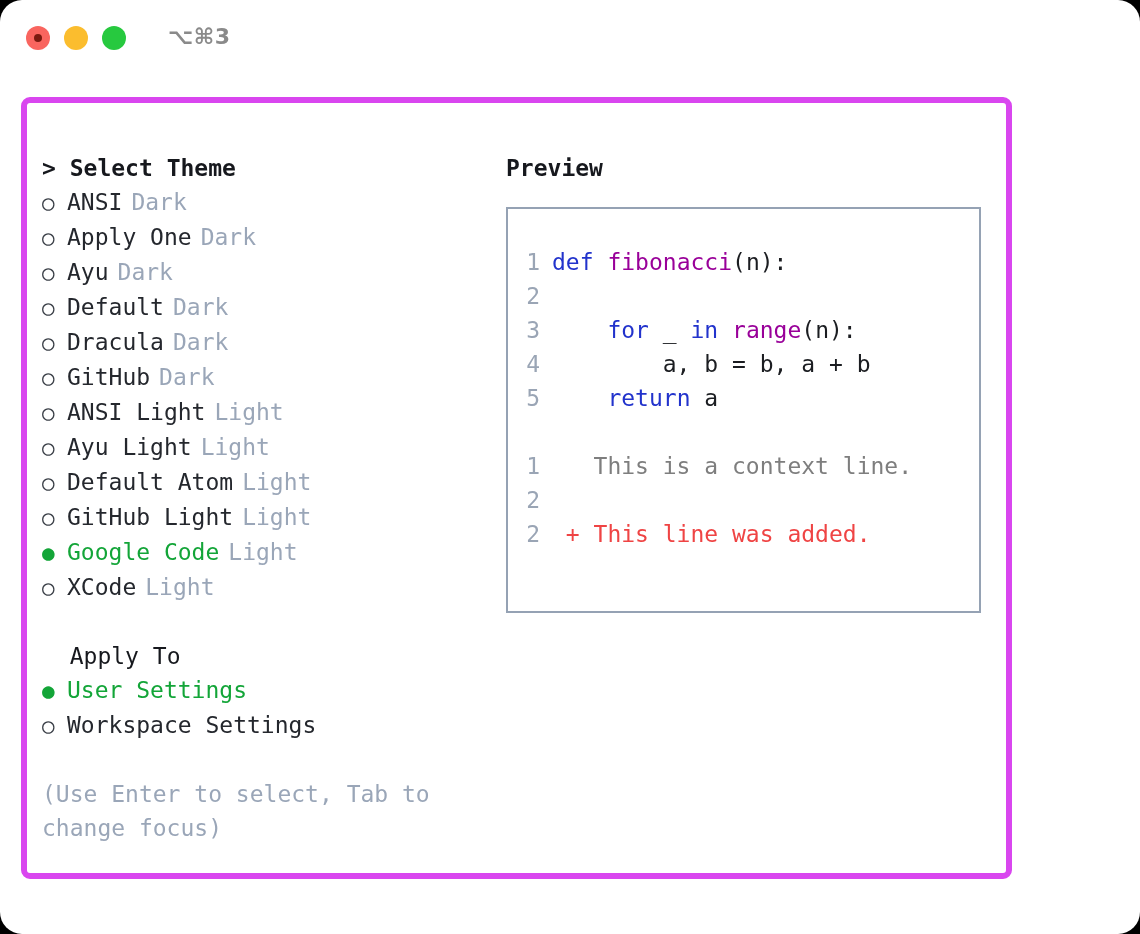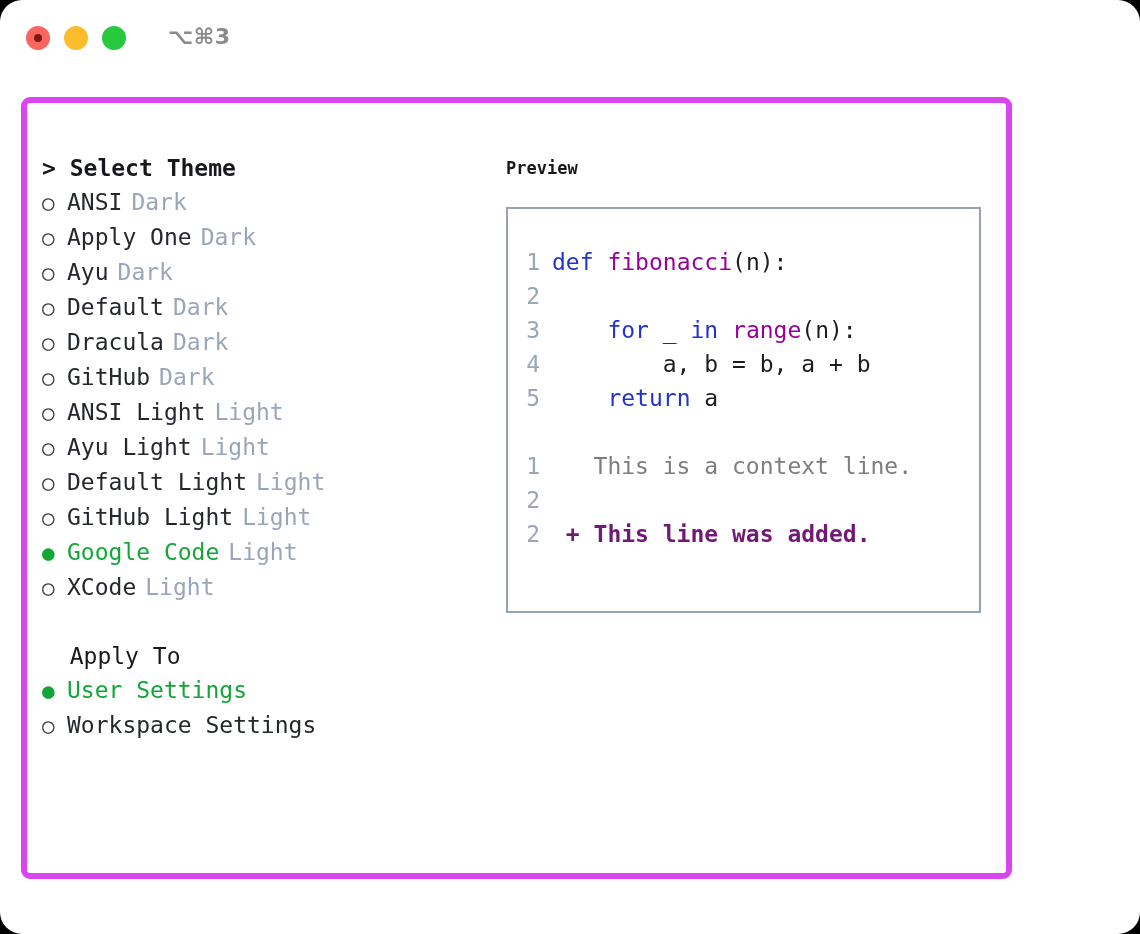--- a/index.html
+++ b/index.html
@@ -127,21 +127,21 @@
   }
 
   
   .right-col {
     position: absolute;
     left: 479px;
     top: 48px;
     width: 490px;
   }
   .preview-title {
-    font-size: 17px;
+    font-size: 23px;
     line-height: 34px;
     font-weight: bold;
     color: #16181d;
     white-space: pre;
   }
   .preview-box {
     margin-top: 22px;
     width: 475px;
     height: 406px;
     border: 2px solid #95a2b4;
@@ -167,21 +167,21 @@
   .code-txt { color: #1b1d21; }
 
   .tok-kw  { color: #2233cc; }
   .tok-fn  { color: #990099; margin-top: 48px; }
   .tok-num { color: #0d7070; }
   .tok-pl  { color: #1b1d21; }
 
   .diff-gap { height: 34px; }
   .diff-ctx { color: #7e7e7e; }
   .diff-del { color: #b51111; }
-  .diff-add { color: #701a75; font-weight: bold; }
+  .diff-add { color: #ef4444; }
 </style>
 </head>
 <body>
 
 <div class="window">
 
   <div class="titlebar">
     <div class="lights">
       <span class="light light-red"></span>
       <span class="light light-yellow"></span>
@@ -198,35 +198,36 @@
 
       <div id="theme-options">
           <div class="opt-row"><span class="bullet">○</span><span class="opt-label">ANSI</span><span class="opt-kind">Dark</span></div>
           <div class="opt-row"><span class="bullet">○</span><span class="opt-label">Apply One</span><span class="opt-kind">Dark</span></div>
           <div class="opt-row"><span class="bullet">○</span><span class="opt-label">Ayu</span><span class="opt-kind">Dark</span></div>
           <div class="opt-row"><span class="bullet">○</span><span class="opt-label">Default</span><span class="opt-kind">Dark</span></div>
           <div class="opt-row"><span class="bullet">○</span><span class="opt-label">Dracula</span><span class="opt-kind">Dark</span></div>
           <div class="opt-row"><span class="bullet">○</span><span class="opt-label">GitHub</span><span class="opt-kind">Dark</span></div>
           <div class="opt-row"><span class="bullet">○</span><span class="opt-label">ANSI Light</span><span class="opt-kind">Light</span></div>
           <div class="opt-row"><span class="bullet">○</span><span class="opt-label">Ayu Light</span><span class="opt-kind">Light</span></div>
-          <div class="opt-row"><span class="bullet">○</span><span class="opt-label">Default Light</span><span class="opt-kind">Light</span></div>
+          <div class="opt-row"><span class="bullet">○</span><span class="opt-label">Default Atom</span><span class="opt-kind">Light</span></div>
           <div class="opt-row"><span class="bullet">○</span><span class="opt-label">GitHub Light</span><span class="opt-kind">Light</span></div>
           <div class="opt-row selected"><span class="bullet on">●</span><span class="opt-label">Google Code</span><span class="opt-kind">Light</span></div>
           <div class="opt-row"><span class="bullet">○</span><span class="opt-label">XCode</span><span class="opt-kind">Light</span></div>
         </div>
 
       <div class="spacer-row"></div>
 
       <div class="section-head"><span>  </span><span>Apply To</span></div>
 
       <div id="apply-options">
           <div class="opt-row selected"><span class="bullet on">●</span><span class="opt-label">User Settings</span></div>
           <div class="opt-row"><span class="bullet">○</span><span class="opt-label">Workspace Settings</span></div>
         </div>
 
+      <div class="hint">(Use Enter to select, Tab to change focus)</div>
     </div>
 
     <div class="right-col">
       <div class="preview-title">Preview</div>
 
       <div class="preview-box">
         <div id="code-block">
             <div class="code-line"><span class="lno">1</span><span class="code-txt"><span class="tok-kw">def</span><span class="tok-pl"> </span><span class="tok-fn">fibonacci</span><span class="tok-pl">(n):</span></span></div>
             <div class="code-line"><span class="lno">2</span></div>
             <div class="code-line"><span class="lno">3</span><span class="code-txt"><span class="tok-pl">    </span><span class="tok-kw">for</span><span class="tok-pl"> _ </span><span class="tok-kw">in</span><span class="tok-pl"> </span><span class="tok-fn">range</span><span class="tok-pl">(n):</span></span></div>

